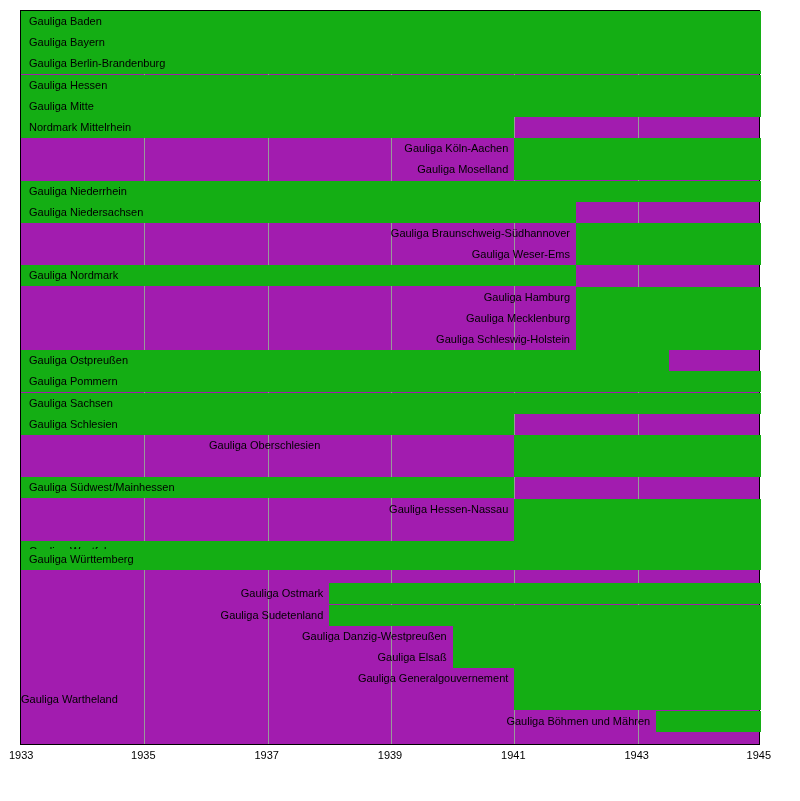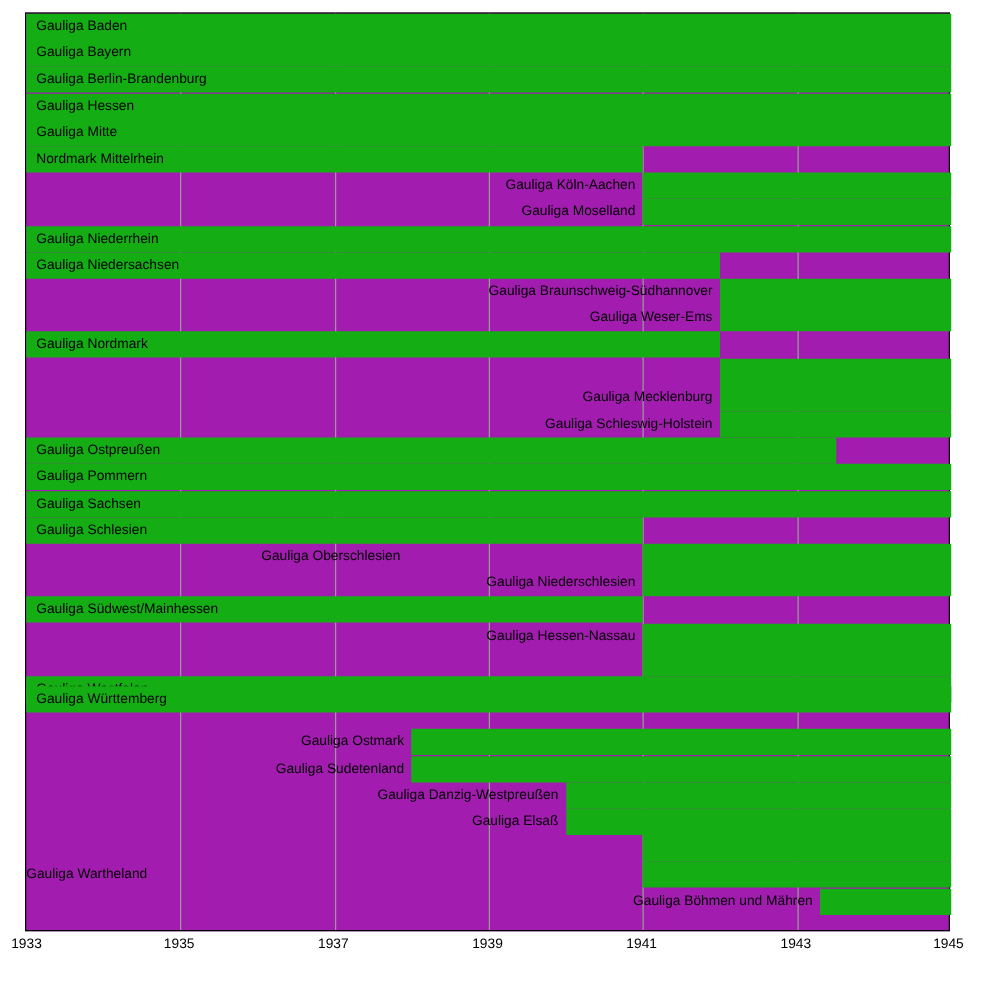--- a/index.html
+++ b/index.html
@@ -140,20 +140,21 @@
         <div class="bar-row" style="top: 233.2px;">
           <div class="bar" style="left: 555px; width: 185px; background: rgb(20, 174, 20);"></div>
           <div class="bar-label" style="left: 0px; width: 555px; text-align: right;">Gauliga Weser-Ems</div>
         </div>
         <div class="bar-row" style="top: 254.4px;">
           <div class="bar" style="left: 0px; width: 555px; background: rgb(20, 174, 20);"></div>
           <div class="bar-label" style="left: 8px; text-align: left; padding-right: 0px; padding-left: 0px;">Gauliga Nordmark</div>
         </div>
         <div class="bar-row" style="top: 275.6px;">
           <div class="bar" style="left: 555px; width: 185px; background: rgb(20, 174, 20);"></div>
+          <div class="bar-label" style="left: 0px; width: 555px; text-align: right;">Gauliga Hamburg</div>
         </div>
         <div class="bar-row" style="top: 296.8px;">
           <div class="bar" style="left: 555px; width: 185px; background: rgb(20, 174, 20);"></div>
           <div class="bar-label" style="left: 0px; width: 555px; text-align: right;">Gauliga Mecklenburg</div>
         </div>
         <div class="bar-row" style="top: 318px;">
           <div class="bar" style="left: 555px; width: 185px; background: rgb(20, 174, 20);"></div>
           <div class="bar-label" style="left: 0px; width: 555px; text-align: right;">Gauliga Schleswig-Holstein</div>
         </div>
         <div class="bar-row" style="top: 339.2px;">
@@ -171,21 +172,20 @@
         <div class="bar-row" style="top: 402.8px;">
           <div class="bar" style="left: 0px; width: 493.333px; background: rgb(20, 174, 20);"></div>
           <div class="bar-label" style="left: 8px; text-align: left; padding-right: 0px; padding-left: 0px;">Gauliga Schlesien</div>
         </div>
         <div class="bar-row" style="top: 424px;">
           <div class="bar" style="left: 493.333px; width: 246.667px; background: rgb(20, 174, 20);"></div>
           <div class="bar-label" style="left: 0px; width: 493.333px; text-align: center;">Gauliga Oberschlesien</div>
         </div>
         <div class="bar-row" style="top: 445.2px;">
           <div class="bar" style="left: 493.333px; width: 246.667px; background: rgb(20, 174, 20);"></div>
-          <div class="bar-label" style="left: 0px; width: 493.333px; text-align: right;">Gauliga Niederschlesien</div>
         </div>
         <div class="bar-row" style="top: 466.4px;">
           <div class="bar" style="left: 0px; width: 493.333px; background: rgb(20, 174, 20);"></div>
           <div class="bar-label" style="left: 8px; text-align: left; padding-right: 0px; padding-left: 0px;">Gauliga Südwest/Mainhessen</div>
         </div>
         <div class="bar-row" style="top: 487.6px;">
           <div class="bar" style="left: 493.333px; width: 246.667px; background: rgb(20, 174, 20);"></div>
           <div class="bar-label" style="left: 0px; width: 493.333px; text-align: right;">Gauliga Hessen-Nassau</div>
         </div>
         <div class="bar-row" style="top: 508.8px;">
@@ -210,20 +210,21 @@
         <div class="bar-row" style="top: 614.8px;">
           <div class="bar" style="left: 431.667px; width: 308.333px; background: rgb(20, 174, 20);"></div>
           <div class="bar-label" style="left: 0px; width: 431.667px; ">Gauliga Danzig-Westpreußen</div>
         </div>
         <div class="bar-row" style="top: 636px;">
           <div class="bar" style="left: 431.667px; width: 308.333px; background: rgb(20, 174, 20);"></div>
           <div class="bar-label" style="left: 0px; width: 431.667px; text-align: right;">Gauliga Elsaß</div>
         </div>
         <div class="bar-row" style="top: 657.2px;">
           <div class="bar" style="left: 493.333px; width: 246.667px; background: rgb(20, 174, 20);"></div>
+          <div class="bar-label" style="left: 0px; width: 493.333px; text-align: right;">Gauliga Generalgouvernement</div>
         </div>
         <div class="bar-row" style="top: 678.4px;">
           <div class="bar" style="left: 493.333px; width: 246.667px; background: rgb(20, 174, 20);"></div>
           <div class="bar-label" style="left: 0px; width: 493.333px; text-align: left;">Gauliga Wartheland</div>
         </div>
         <div class="bar-row" style="top: 699.6px;">
           <div class="bar" style="left: 635.167px; width: 104.833px; background: rgb(20, 174, 20);"></div>
           <div class="bar-label" style="left: 0px; width: 635.167px; text-align: right;">Gauliga Böhmen und Mähren</div>
         </div>
       </div>

